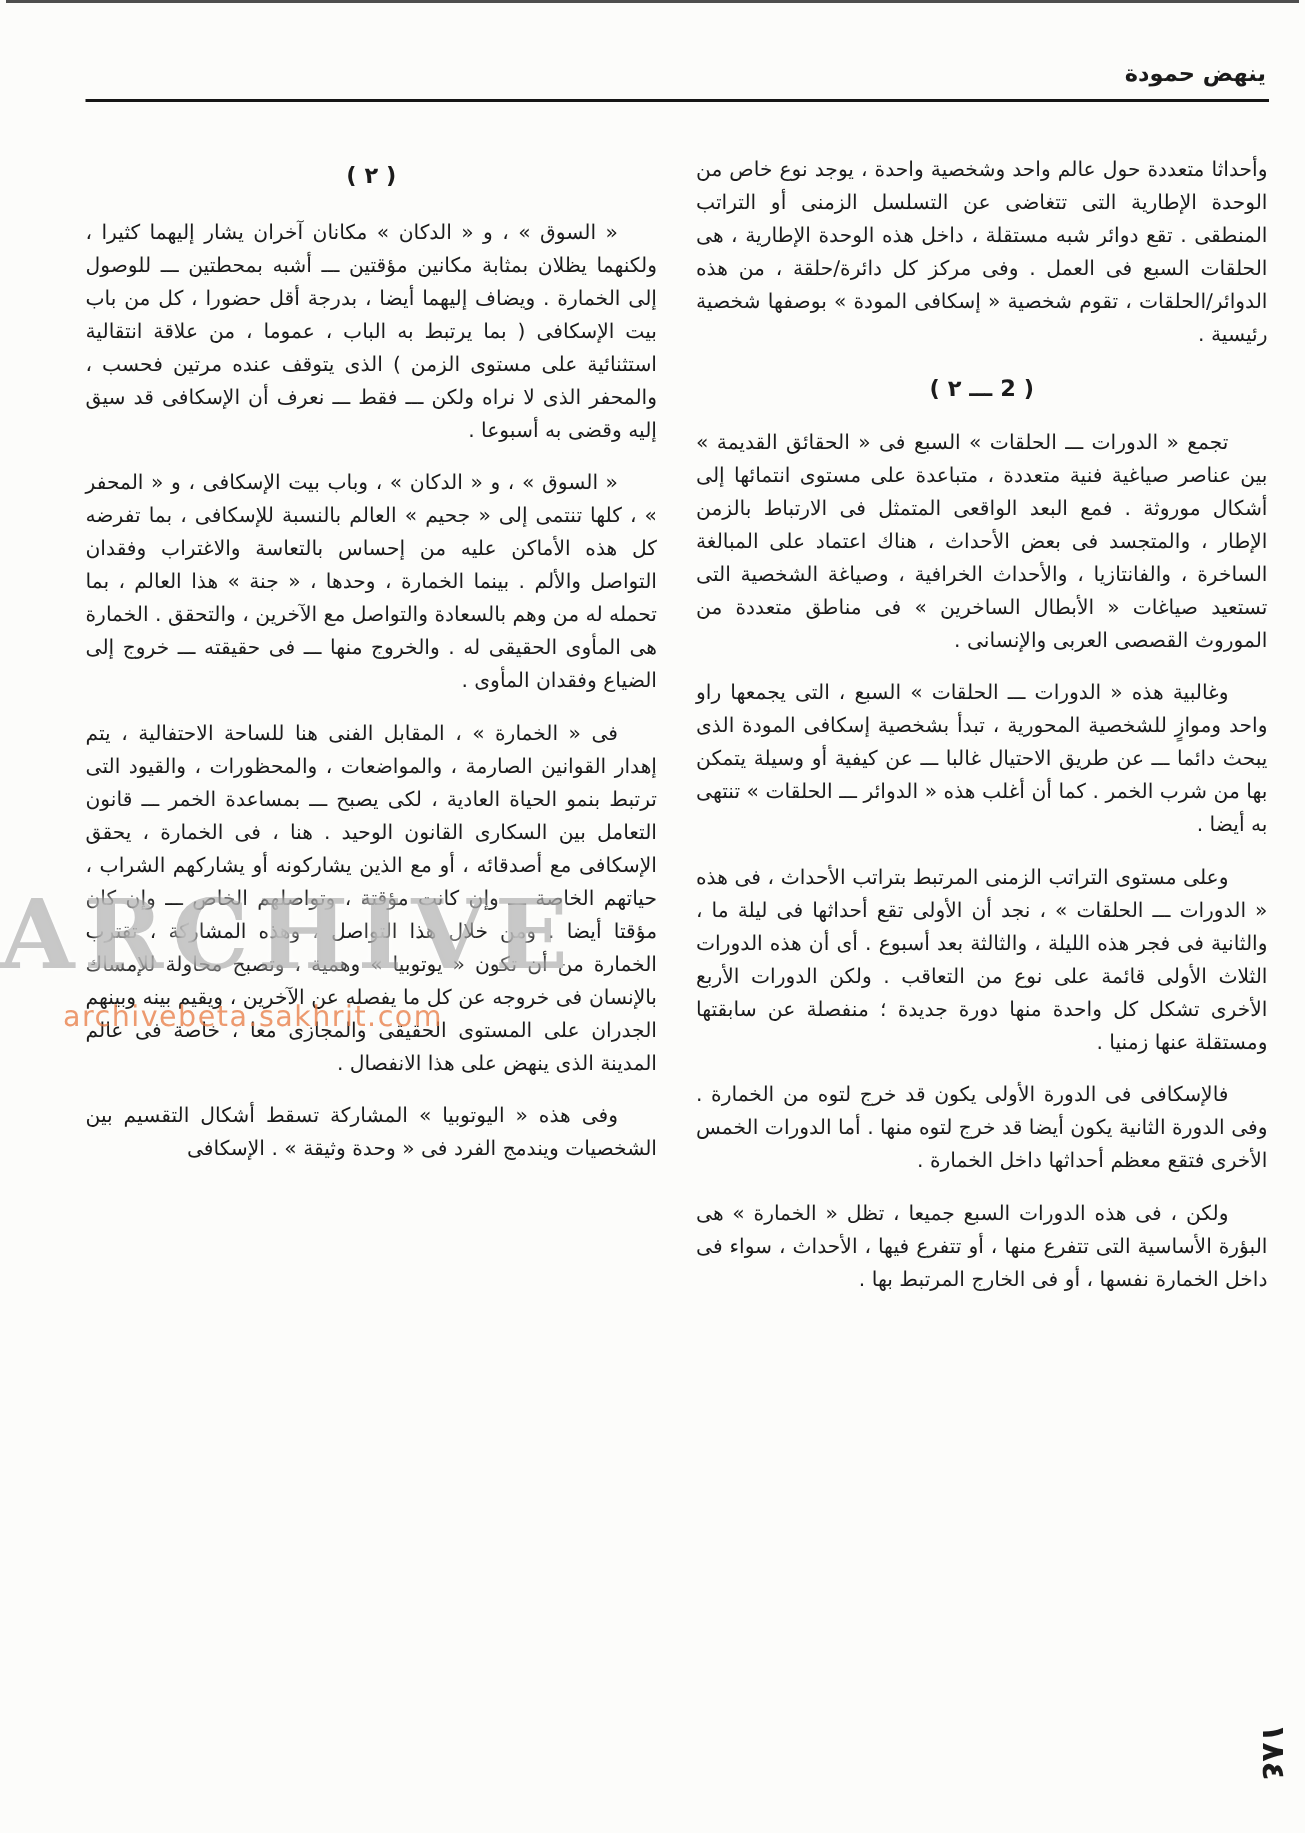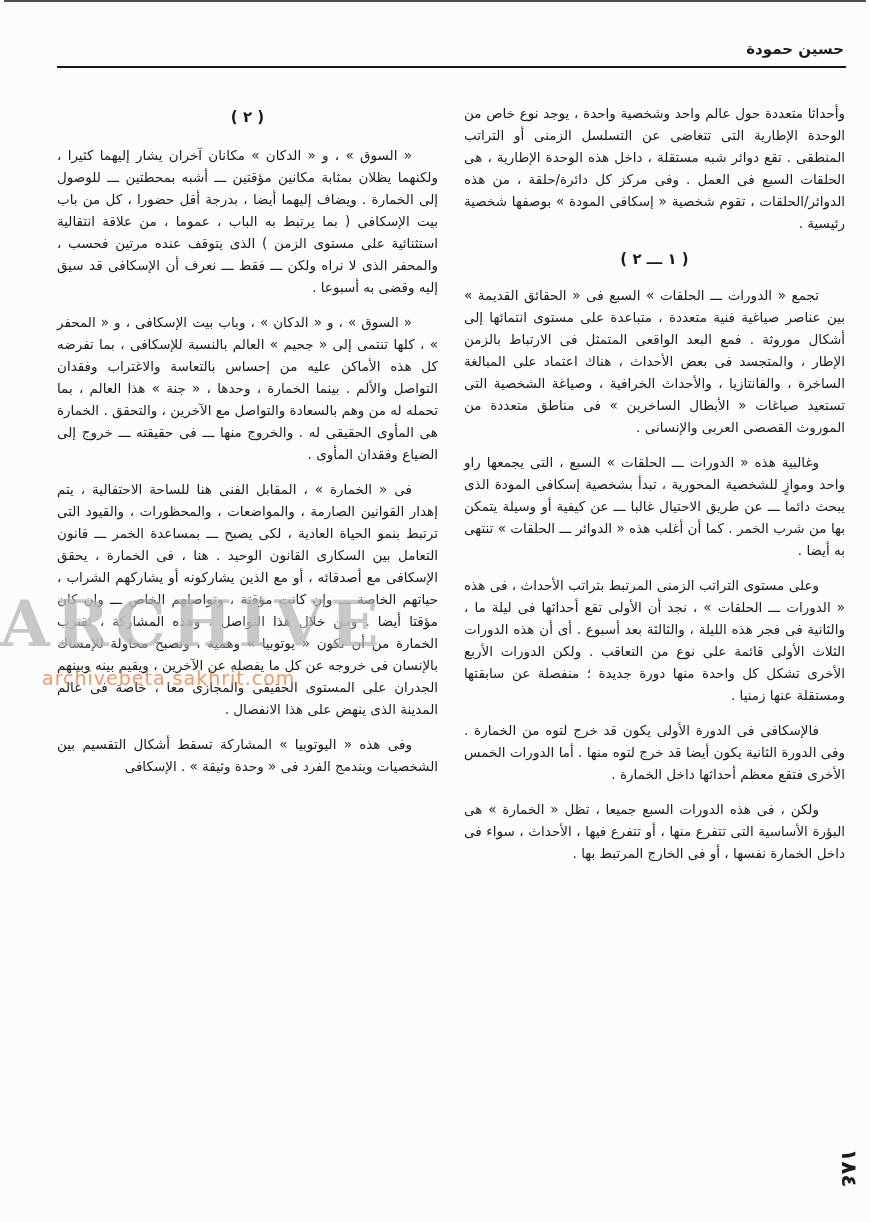--- a/index.html
+++ b/index.html
@@ -102,29 +102,29 @@
   }
 </style>
 </head>
 <body>
 
 <div class="page">
 
   <div class="scan-top"></div>
 
   <header class="page-header">
-    <span>حسين حمودة</span>
+    <span>ينهض حمودة</span>
   </header>
   <div class="header-rule"></div>
 
   <main class="columns">
 
     <section class="col">
       <p class="flush">وأحداثا متعددة حول عالم واحد وشخصية واحدة ، يوجد نوع خاص من الوحدة الإطارية التى تتغاضى عن التسلسل الزمنى أو التراتب المنطقى . تقع دوائر شبه مستقلة ، داخل هذه الوحدة الإطارية ، هى الحلقات السبع فى العمل . وفى مركز كل دائرة/حلقة ، من هذه الدوائر/الحلقات ، تقوم شخصية « إسكافى المودة » بوصفها شخصية رئيسية .</p>
-      <h3 class="section-heading">( ١ ـــ ٢ )</h3>
+      <h3 class="section-heading">( 2 ـــ ٢ )</h3>
       <p>تجمع « الدورات ـــ الحلقات » السبع فى « الحقائق القديمة » بين عناصر صياغية فنية متعددة ، متباعدة على مستوى انتمائها إلى أشكال موروثة . فمع البعد الواقعى المتمثل فى الارتباط بالزمن الإطار ، والمتجسد فى بعض الأحداث ، هناك اعتماد على المبالغة الساخرة ، والفانتازيا ، والأحداث الخرافية ، وصياغة الشخصية التى تستعيد صياغات « الأبطال الساخرين » فى مناطق متعددة من الموروث القصصى العربى والإنسانى .</p>
       <p>وغالبية هذه « الدورات ـــ الحلقات » السبع ، التى يجمعها راو واحد وموازٍ للشخصية المحورية ، تبدأ بشخصية إسكافى المودة الذى يبحث دائما ـــ عن طريق الاحتيال غالبا ـــ عن كيفية أو وسيلة يتمكن بها من شرب الخمر . كما أن أغلب هذه « الدوائر ـــ الحلقات » تنتهى به أيضا .</p>
       <p>وعلى مستوى التراتب الزمنى المرتبط بتراتب الأحداث ، فى هذه « الدورات ـــ الحلقات » ، نجد أن الأولى تقع أحداثها فى ليلة ما ، والثانية فى فجر هذه الليلة ، والثالثة بعد أسبوع . أى أن هذه الدورات الثلاث الأولى قائمة على نوع من التعاقب . ولكن الدورات الأربع الأخرى تشكل كل واحدة منها دورة جديدة ؛ منفصلة عن سابقتها ومستقلة عنها زمنيا .</p>
       <p>فالإسكافى فى الدورة الأولى يكون قد خرج لتوه من الخمارة . وفى الدورة الثانية يكون أيضا قد خرج لتوه منها . أما الدورات الخمس الأخرى فتقع معظم أحداثها داخل الخمارة .</p>
       <p>ولكن ، فى هذه الدورات السبع جميعا ، تظل « الخمارة » هى البؤرة الأساسية التى تتفرع منها ، أو تتفرع فيها ، الأحداث ، سواء فى داخل الخمارة نفسها ، أو فى الخارج المرتبط بها .</p>
     </section>
 
     <section class="col">
       <h3 class="section-heading first">( ٢ )</h3>
       <p>« السوق » ، و « الدكان » مكانان آخران يشار إليهما كثيرا ، ولكنهما يظلان بمثابة مكانين مؤقتين ـــ أشبه بمحطتين ـــ للوصول إلى الخمارة . ويضاف إليهما أيضا ، بدرجة أقل حضورا ، كل من باب بيت الإسكافى ( بما يرتبط به الباب ، عموما ، من علاقة انتقالية استثنائية على مستوى الزمن ) الذى يتوقف عنده مرتين فحسب ، والمحفر الذى لا نراه ولكن ـــ فقط ـــ نعرف أن الإسكافى قد سيق إليه وقضى به أسبوعا .</p>

